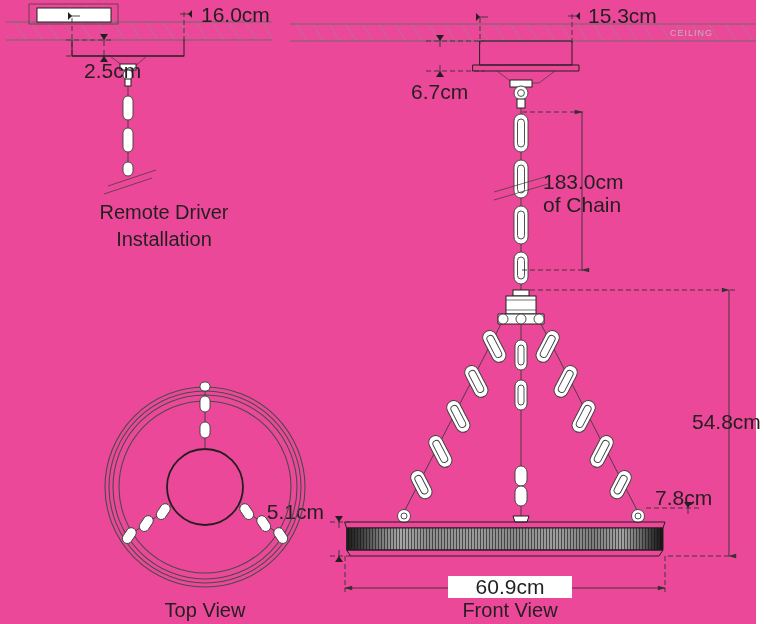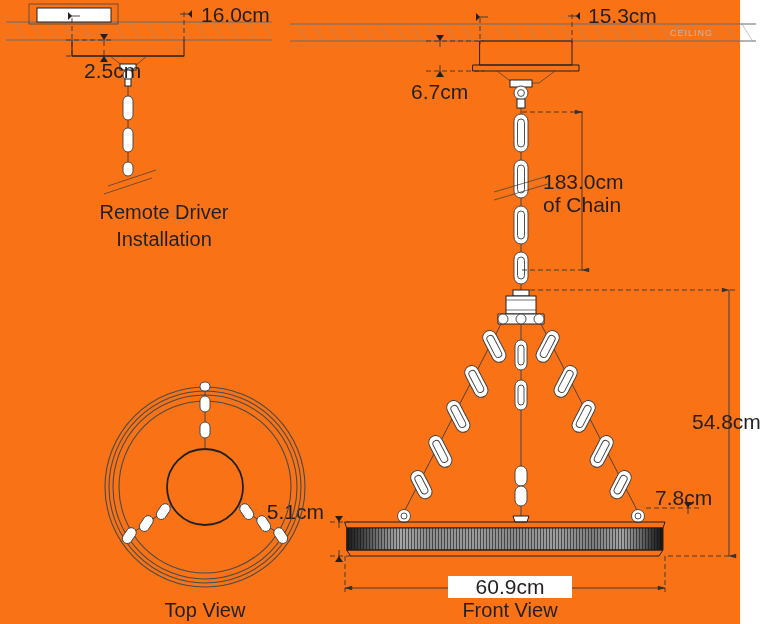--- a/index.html
+++ b/index.html
@@ -12,21 +12,22 @@
     width: 764px;
     height: 624px;
     overflow: hidden;
     font-family: "Liberation Sans", sans-serif;
     color: #231f20;
   }
   #drawing-root {
     position: relative;
     width: 740px;
     height: 624px;
-    background: #f97316;
+    background: #ec4899;
+    padding-left: 16px;
   }
   svg.sheet {
     position: absolute;
     left: 0;
     top: 0;
     width: 764px;
     height: 624px;
     display: block;
   }
   text {

